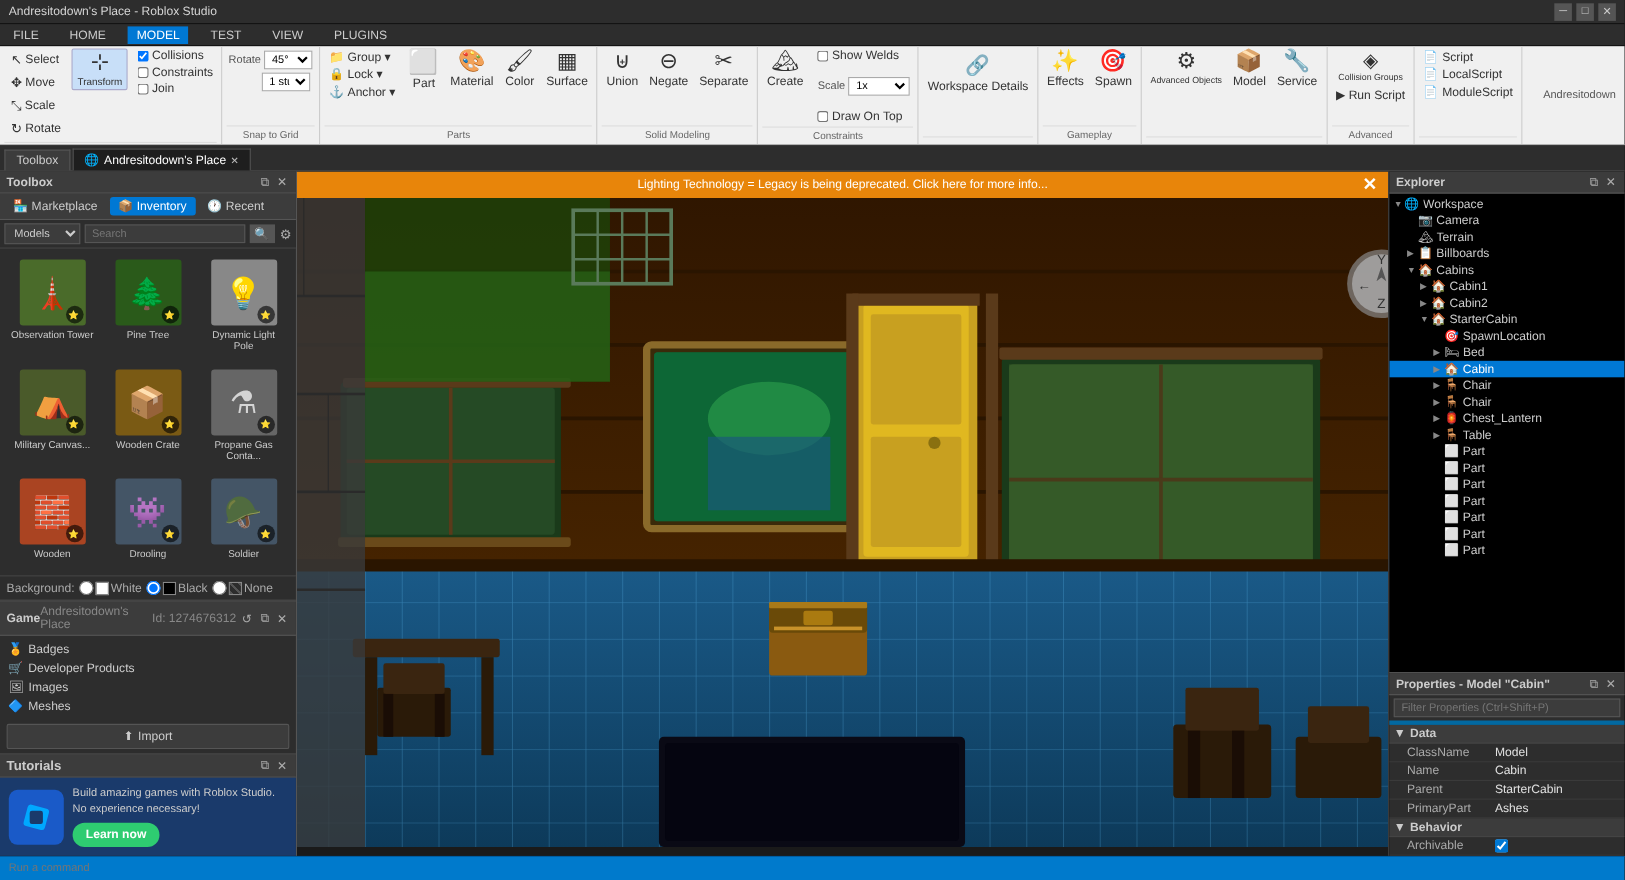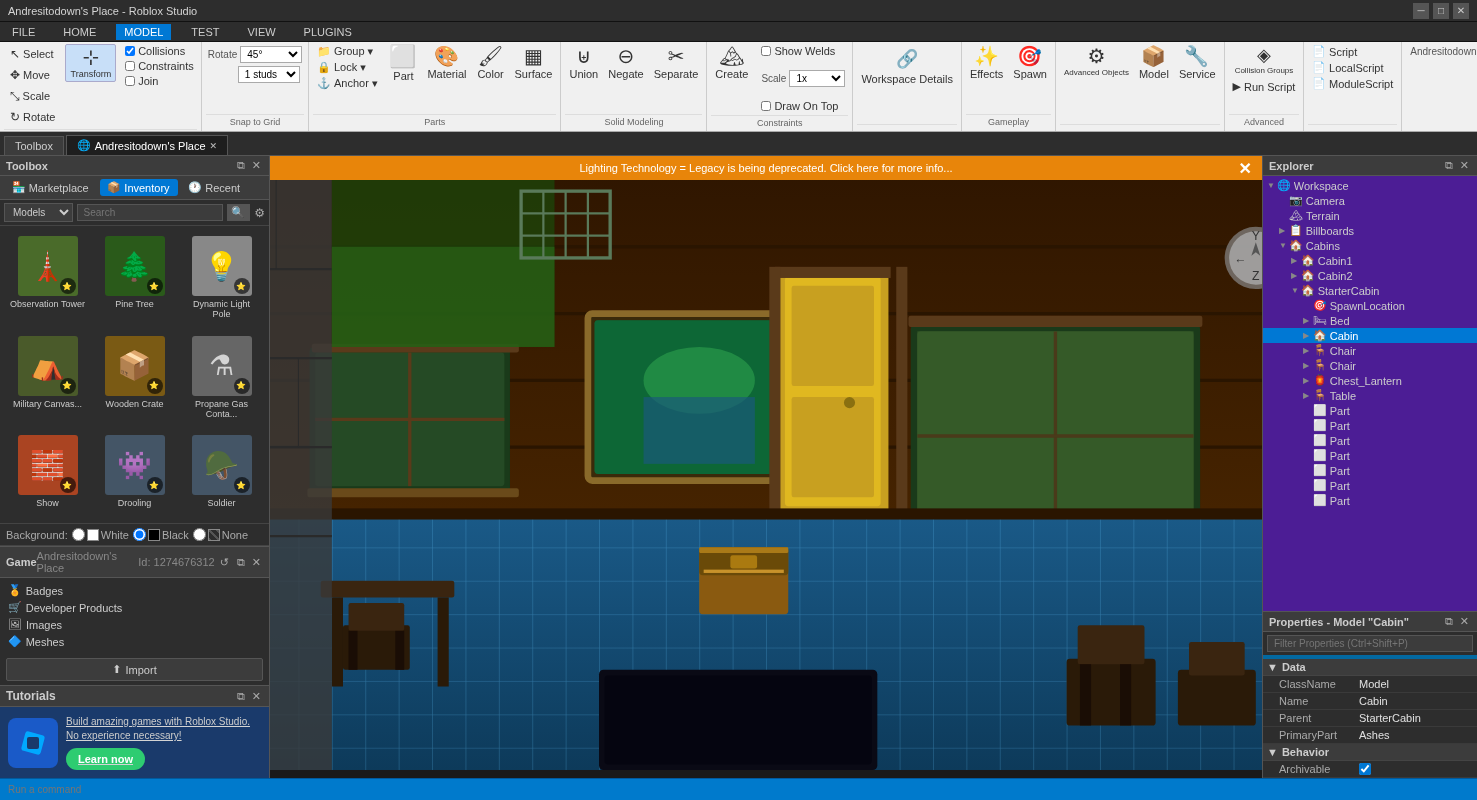--- a/index.html
+++ b/index.html
@@ -91,21 +91,21 @@
       font-size: 10px;
       white-space: nowrap;
     }
     .ribbon-btn-small .icon-sm { font-size: 12px; }
 
     
     .rb-check { display: flex; align-items: center; gap: 3px; padding: 1px 3px; cursor: pointer; color: #333; font-size: 10px; white-space: nowrap; }
     .rb-check input { width: 10px; height: 10px; }
 
     
-    .snap-input { width: 62px; font-size: 10px; padding: 1px 2px; border: 1px solid #aaa; background: #fff; }
+    .snap-input { width: 44px; font-size: 10px; padding: 1px 2px; border: 1px solid #aaa; background: #fff; }
 
     
     #tab-bar {
       background: #2d2d2d;
       display: flex;
       align-items: flex-end;
       height: 24px;
       padding-left: 4px;
       border-bottom: 1px solid #555;
     }
@@ -308,21 +308,21 @@
       height: 50px;
       background: #1a5ac8;
       border-radius: 8px;
       display: flex;
       align-items: center;
       justify-content: center;
       font-size: 24px;
       color: #5bbfff;
       flex-shrink: 0;
     }
-    .tutorial-text { flex: 1; text-decoration: underline; }
+    .tutorial-text { flex: 1; }
     .tutorial-text p { color: #ccc; font-size: 10px; line-height: 1.4; }
     #learn-now-btn {
       background: #2ecc71;
       border: none;
       color: #fff;
       padding: 5px 12px;
       border-radius: 12px;
       cursor: pointer;
       font-size: 10px;
       font-weight: bold;
@@ -361,21 +361,21 @@
     #viewport-3d {
       width: 100%;
       height: calc(100% - 32px);
       position: relative;
       overflow: hidden;
     }
 
     
     #right-panel {
       width: 215px;
-      background: #4c1d95;
+      background: #000000;
       display: flex;
       flex-direction: column;
       border-left: 1px solid #555;
       flex-shrink: 0;
     }
 
     #explorer-header {
       background: #3c3c3c;
       display: flex;
       align-items: center;
@@ -734,21 +734,21 @@
         </div>
         <div class="ribbon-btn-small">
           <span>📄</span>
           <span>ModuleScript</span>
         </div>
       </div>
     </div>
     <div class="ribbon-group-label"></div>
   </div>
 
-  <div style="margin-left:auto;display:flex;align-items:flex-start;padding:4px 8px;gap:4px;">
+  <div style="margin-left:auto;display:flex;align-items:center;padding:4px 8px;gap:4px;">
     <span style="font-size:10px;color:#555;">Andresitodown</span>
   </div>
 </div>
 
 <div id="tab-bar">
   <div class="tab">
     <span>Toolbox</span>
   </div>
   <div class="tab active">
     <span>🌐</span>
@@ -838,21 +838,21 @@
           <span style="font-size:28px;">⚗</span>
           <div class="badge">⭐</div>
         </div>
         <span class="toolbox-label">Propane Gas Conta...</span>
       </div>
       <div class="toolbox-item">
         <div class="toolbox-img" style="background:#aa4422;">
           <span style="font-size:28px;">🧱</span>
           <div class="badge">⭐</div>
         </div>
-        <span class="toolbox-label">Show</span>
+        <span class="toolbox-label">Wooden</span>
       </div>
       <div class="toolbox-item">
         <div class="toolbox-img" style="background:#445566;">
           <span style="font-size:28px;">👾</span>
           <div class="badge">⭐</div>
         </div>
         <span class="toolbox-label">Drooling</span>
       </div>
       <div class="toolbox-item">
         <div class="toolbox-img" style="background:#445566;">

